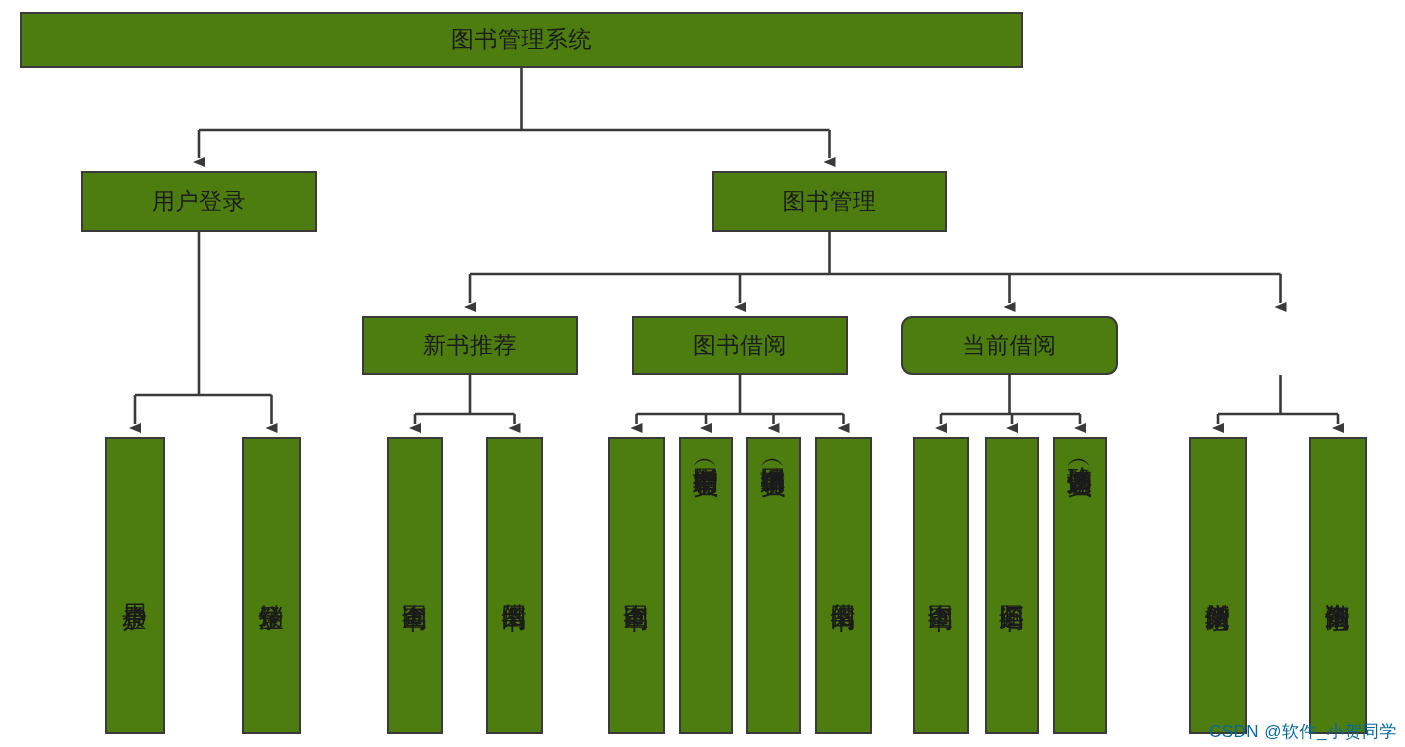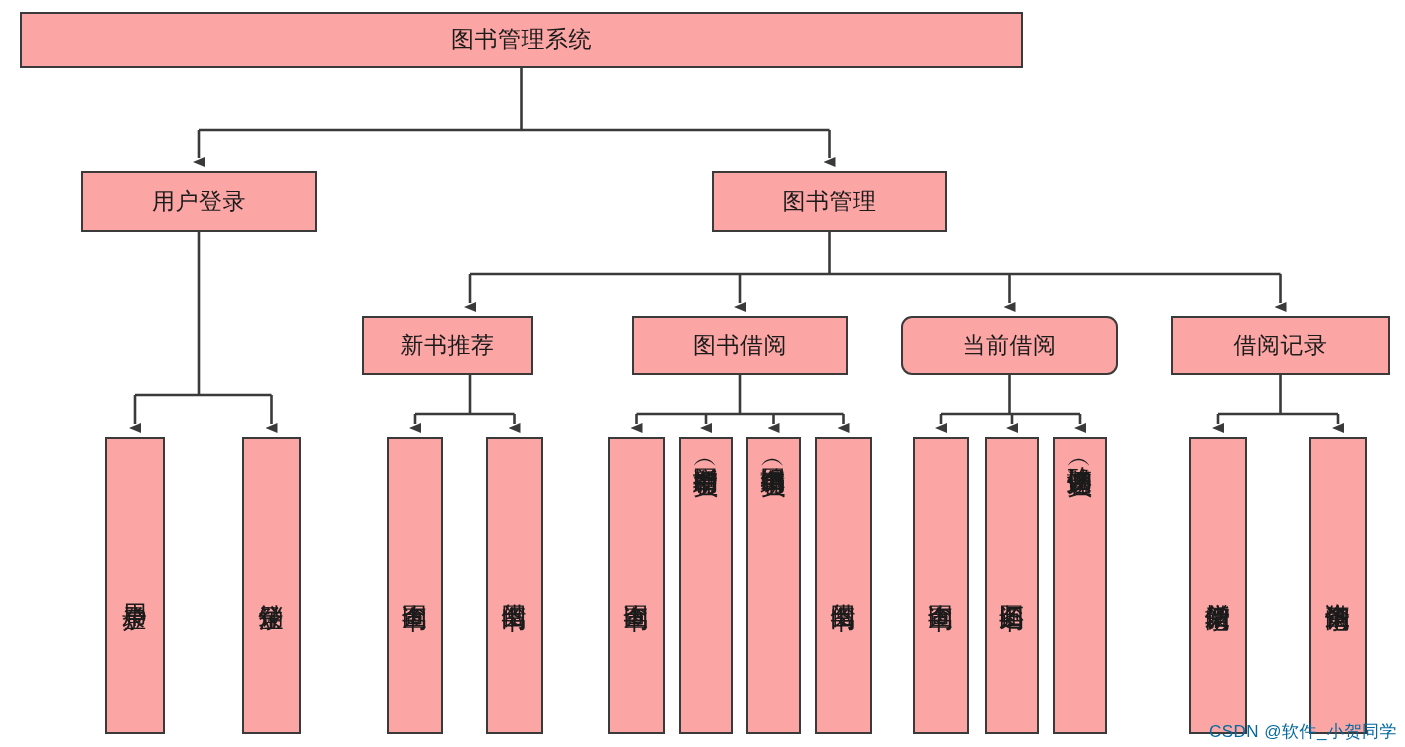--- a/index.html
+++ b/index.html
@@ -23,21 +23,21 @@
     position: absolute;
     top: 0;
     left: 0;
     width: 1405px;
     height: 747px;
   }
   .node-box {
     position: absolute;
     box-sizing: border-box;
     border: 2.5px solid #3a3a3a;
-    background: #fca5a5;
+    background: #4d7c0f;
     display: flex;
     align-items: center;
     justify-content: center;
     color: #1b1b1b;
   }
   .node-label-h {
     font-size: 23px;
     line-height: 1.1;
     letter-spacing: 0.5px;
     white-space: nowrap;
@@ -122,31 +122,28 @@
     <span class="node-label-h">图书管理系统</span>
   </div>
 
   <div class="node-box" id="box-l1-0" style="left: 81px; top: 171px; width: 236px; height: 61px;">
     <span class="node-label-h">用户登录</span>
   </div>
   <div class="node-box" id="box-l1-1" style="left: 712px; top: 171px; width: 235px; height: 61px;">
     <span class="node-label-h">图书管理</span>
   </div>
 
-  <div class="node-box" id="box-l2-0" style="left: 362px; top: 316px; width: 171px; height: 59px;">
+  <div class="node-box" id="box-l2-0" style="left: 362px; top: 316px; width: 216px; height: 59px;">
     <span class="node-label-h">新书推荐</span>
   </div>
   <div class="node-box" id="box-l2-1" style="left: 632px; top: 316px; width: 216px; height: 59px;">
     <span class="node-label-h">图书借阅</span>
   </div>
   <div class="node-box" id="box-l2-2" style="left: 901px; top: 316px; width: 217px; height: 59px; border-radius: 11px;">
     <span class="node-label-h">当前借阅</span>
-  </div>
-  <div class="node-box" id="box-l2-3" style="left: 1171px; top: 316px; width: 219px; height: 59px;">
-    <span class="node-label-h">借阅记录</span>
   </div>
 
   <div class="node-box leaf-box center-v" id="box-leaf-0" style="left: 105px; top: 437px; width: 60px; height: 297px;">
     <span class="node-label-v">用户登录</span>
   </div>
   <div class="node-box leaf-box center-v" id="box-leaf-1" style="left: 242px; top: 437px; width: 59px; height: 297px;">
     <span class="node-label-v">注销登录</span>
   </div>
   <div class="node-box leaf-box center-v" id="box-leaf-2" style="left: 387px; top: 437px; width: 56px; height: 297px;">
     <span class="node-label-v">查询图书</span>

